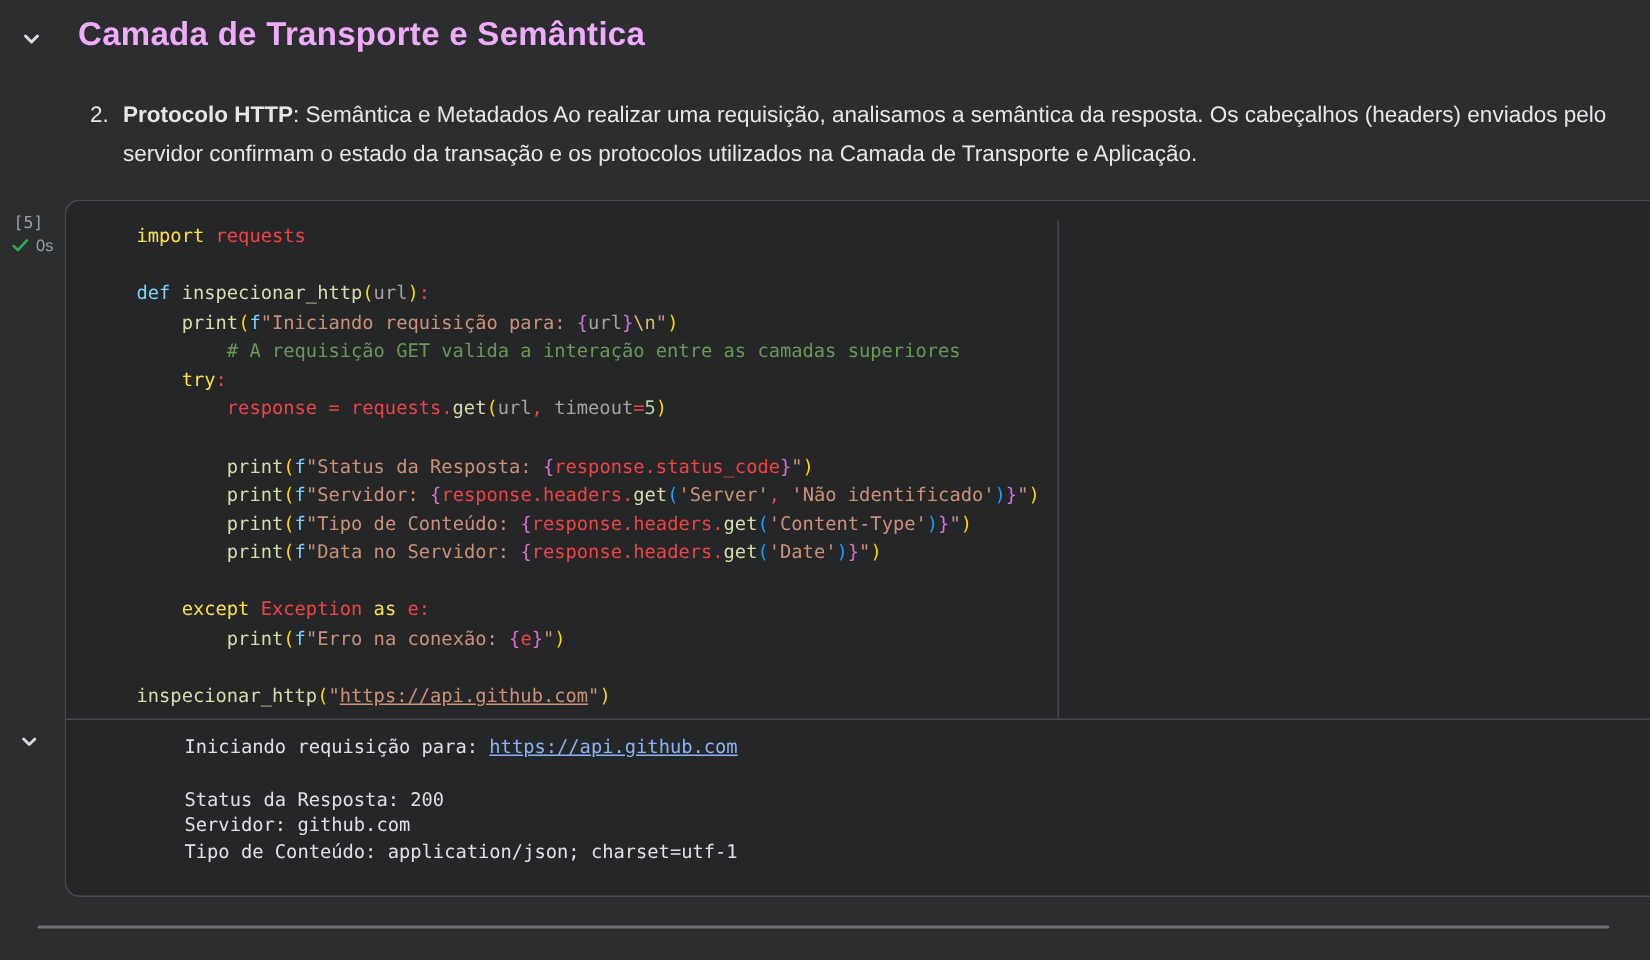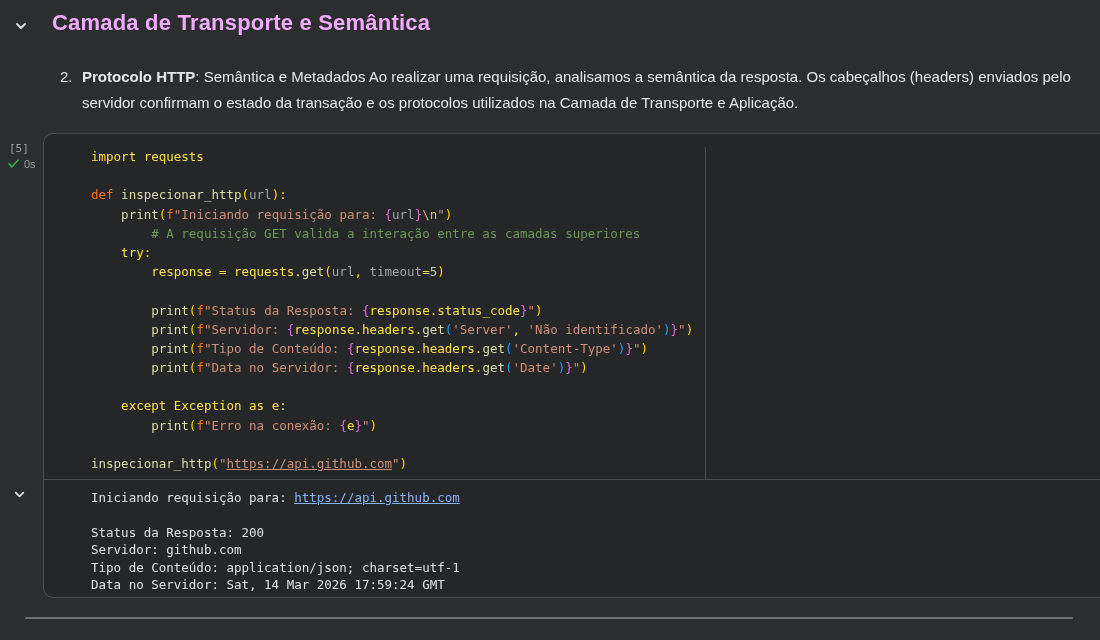--- a/index.html
+++ b/index.html
@@ -25,30 +25,30 @@
                font-family:Liberation Sans, sans-serif;font-size:11px;color:#9aa0a6;}
   .check-icon{width:13px;height:13px;color:#34a853;}
 
   
   .cell{position:absolute;left:43px;top:133px;right:0;height:465px;background:#252628;
         border:1px solid #4a4c4f;border-right:none;border-radius:10px 0 0 10px;box-sizing:border-box;}
   .code{position:absolute;left:47px;top:13px;right:2px;
         font-family:"DejaVu Sans Mono",monospace;font-size:12.5px;line-height:19.2px;
         color:#d4d4d4;cursor:text;}
   .ln{white-space:pre;height:19.2px;}
-  .out .ln{height:17.4px;}
+  .out .ln{height:17.4px;margin-left:32px;}
   .vguide{position:absolute;left:661px;top:13px;width:1px;height:332px;background:#47494c;}
   .hsep{position:absolute;left:0;right:0;top:345px;height:1px;background:#47494c;}
   .out{position:absolute;left:47px;top:355px;right:2px;
        font-family:"DejaVu Sans Mono",monospace;font-size:12.5px;line-height:17.4px;color:#dfe1e5;}
 
   
-  .tk-pl{color:#fde047}
+  .tk-pl{color:#ef4444}
   .tk-kwp{color:#fde047}
-  .tk-kwb{color:#f97316}
+  .tk-kwb{color:#7dd3fc}
   .tk-func{color:#dcdcaa}
   .tk-param{color:#a3a3a3}
   .tk-num{color:#b5cea8}
   .tk-str{color:#ce9178}
   .tk-strlink{color:#ce9178;text-decoration:underline;cursor:pointer;}
   .tk-com{color:#6a9955}
   .tk-esc{color:#d7ba7d}
   .tk-b1{color:#ffd700}
   .tk-b2{color:#da70d6}
   .tk-b3{color:#179fff}
@@ -110,21 +110,20 @@
         <div class="ln"><span class="tk-func">inspecionar_http</span><span class="tk-b1">(</span><span class="tk-str">"</span><span class="tk-strlink">https://api.github.com</span><span class="tk-str">"</span><span class="tk-b1">)</span></div>
       </div>
     <div class="vguide"></div>
     <div class="hsep"></div>
     <div class="out">
         <div class="ln"><span class="tk-t">Iniciando requisição para: </span><span class="tk-link">https://api.github.com</span></div>
         <div class="ln">&nbsp;</div>
         <div class="ln"><span class="tk-t">Status da Resposta: 200</span></div>
         <div class="ln"><span class="tk-t">Servidor: github.com</span></div>
         <div class="ln"><span class="tk-t">Tipo de Conteúdo: application/json; charset=utf-1</span></div>
-        <div class="ln"><span class="tk-t">Data no Servidor: Sat, 14 Mar 2026 17:59:24 GMT</span></div>
       </div>
   </div>
 
   <span class="out-chev">
     <svg viewBox="0 0 16 16" width="15" height="15" fill="none" stroke="currentColor" stroke-width="2" stroke-linecap="round" stroke-linejoin="round">
         <polyline points="4,6 8,10 12,6"></polyline>
       </svg>
   </span>
 
   <div class="bottom-divider"></div>

